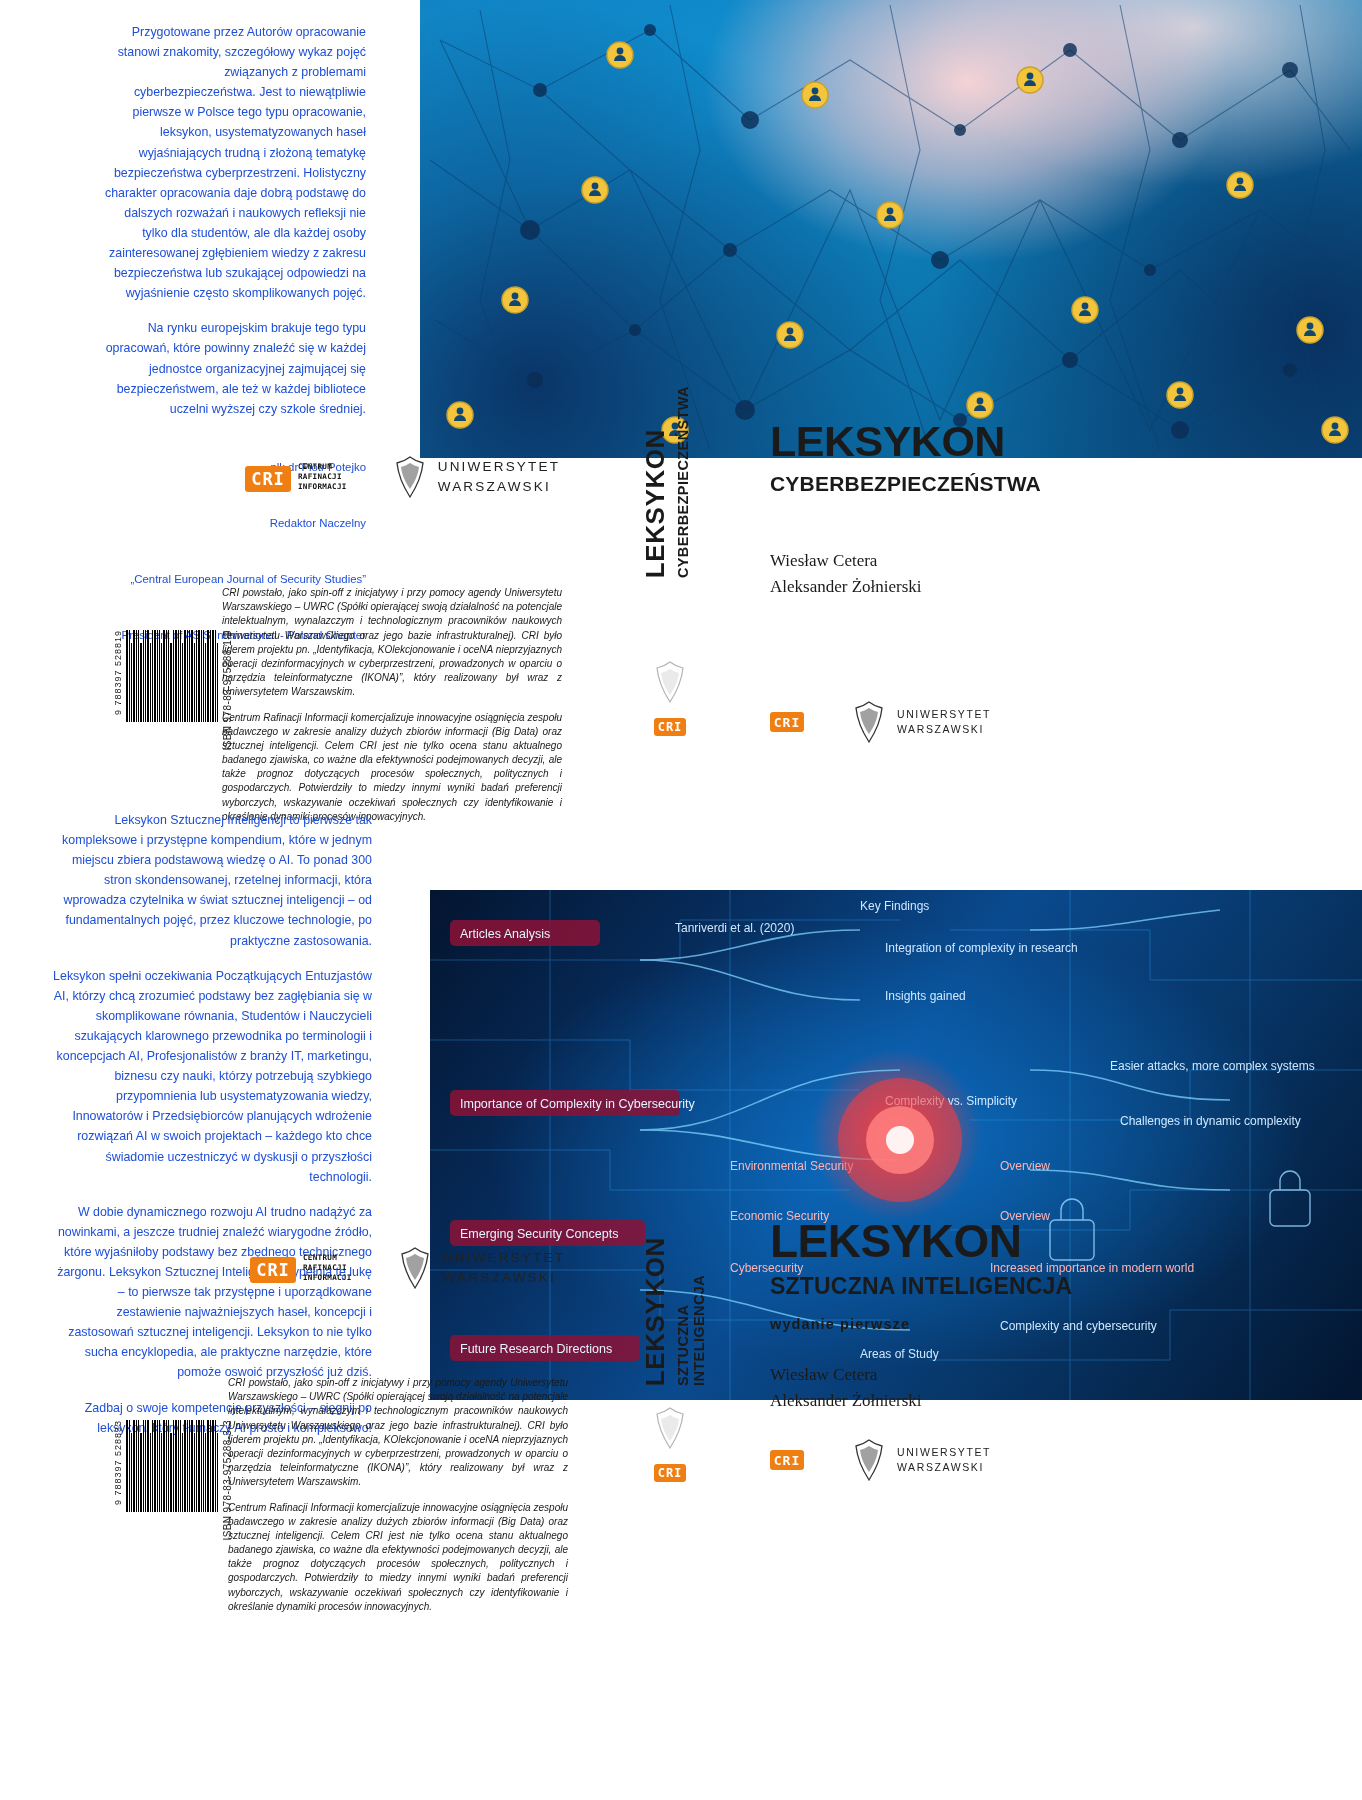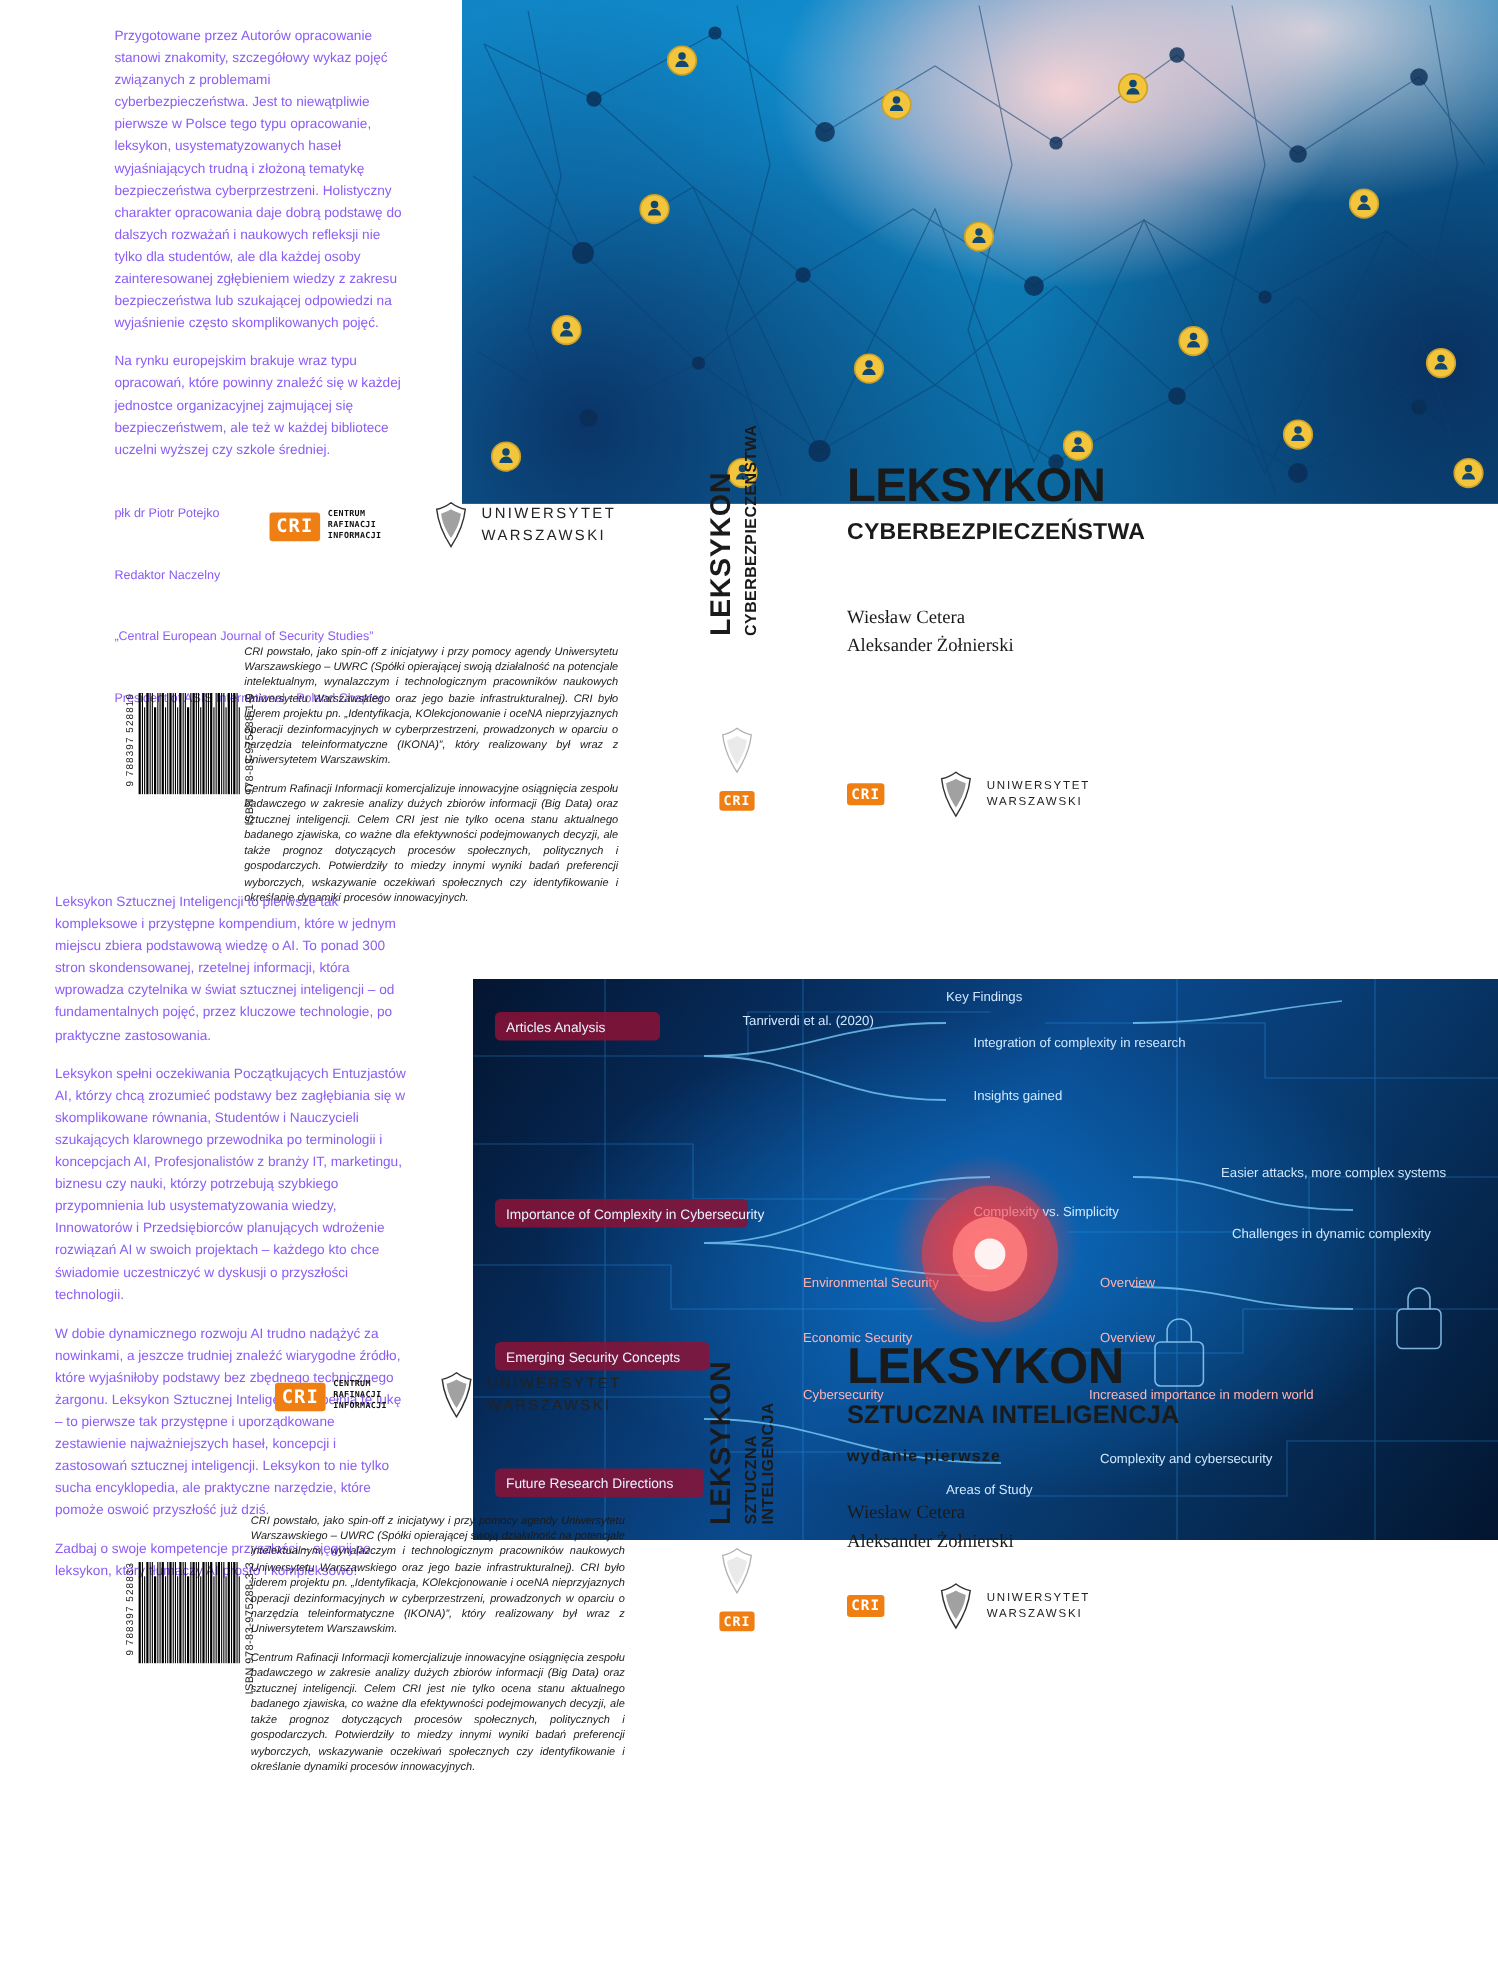--- a/index.html
+++ b/index.html
@@ -2,21 +2,21 @@
 <html><head>
 <meta charset="utf-8">
 <style>
   html,body{margin:0;padding:0;background:#ffffff;}
   body{width:1362px;height:1800px;position:relative;font-family:"Liberation Sans",sans-serif;color:#1a1a1a;-webkit-font-smoothing:antialiased;}
   .cover{position:absolute;left:0;width:1362px;}
   .cover1{top:0;height:800px;}
   .cover2{top:860px;height:940px;}
 
   
-  .blurb{position:absolute;font-size:12.4px;line-height:1.62;color:#8b5cf6;}
+  .blurb{position:absolute;font-size:12.4px;line-height:1.62;color:#1d4ed8;text-align:right;}
   .blurb p{margin:0 0 15px 0;}
   .blurb .sig{font-size:11.4px;line-height:1.42;margin-top:16px;}
   .blurb .sig div{white-space:nowrap;margin-top:40px;}
 
   
   .art{position:absolute;overflow:hidden;}
   .art1{left:420px;top:0;width:942px;height:458px;background:
       radial-gradient(ellipse at 58% 18%, rgba(255,214,214,.95) 0%, rgba(255,205,210,.55) 18%, rgba(255,205,210,0) 34%),
       radial-gradient(ellipse at 82% 6%, rgba(255,228,228,.8) 0%, rgba(255,228,228,0) 26%),
       radial-gradient(circle at 12% 84%, rgba(10,40,90,.85) 0%, rgba(10,40,90,0) 42%),
@@ -65,21 +65,21 @@
 
   .eagle{display:inline-block;width:38px;height:44px;}
 </style>
 </head>
 <body>
 
 <div class="cover cover1">
 
   <div class="blurb" style="left:104px;top:22px;width:262px;">
     <p>Przygotowane przez Autorów opracowanie stanowi znakomity, szczegółowy wykaz pojęć związanych z problemami cyberbezpieczeństwa. Jest to niewątpliwie pierwsze w Polsce tego typu opracowanie, leksykon, usystematyzowanych haseł wyjaśniających trudną i złożoną tematykę bezpieczeństwa cyberprzestrzeni. Holistyczny charakter opracowania daje dobrą podstawę do dalszych rozważań i naukowych refleksji nie tylko dla studentów, ale dla każdej osoby zainteresowanej zgłębieniem wiedzy z zakresu bezpieczeństwa lub szukającej odpowiedzi na wyjaśnienie często skomplikowanych pojęć.</p>
-    <p>Na rynku europejskim brakuje wraz typu opracowań, które powinny znaleźć się w każdej jednostce organizacyjnej zajmującej się bezpieczeństwem, ale też w każdej bibliotece uczelni wyższej czy szkole średniej.</p>
+    <p>Na rynku europejskim brakuje tego typu opracowań, które powinny znaleźć się w każdej jednostce organizacyjnej zajmującej się bezpieczeństwem, ale też w każdej bibliotece uczelni wyższej czy szkole średniej.</p>
     <div class="sig">
       <div>płk dr Piotr Potejko</div>
       <div>Redaktor Naczelny</div>
       <div>„Central European Journal of Security Studies”</div>
       <div>President of ASIS International - Poland Chapter</div>
     </div>
   </div>
 
   <div class="art art1">
     <svg viewBox="0 0 942 458" preserveAspectRatio="none">

